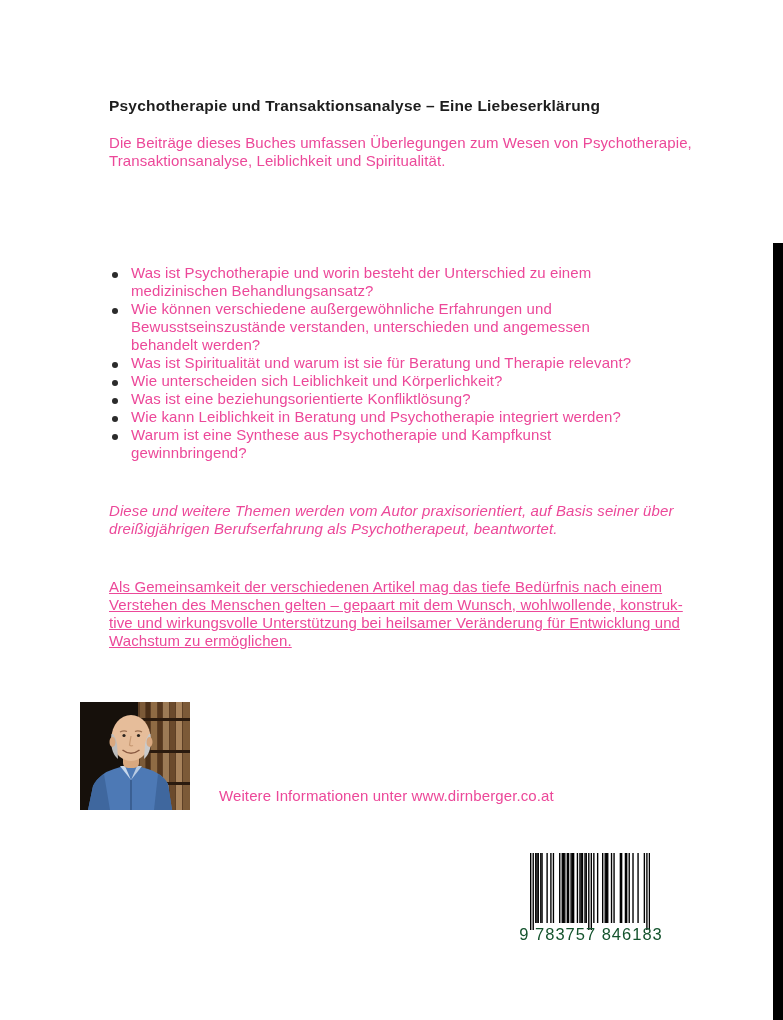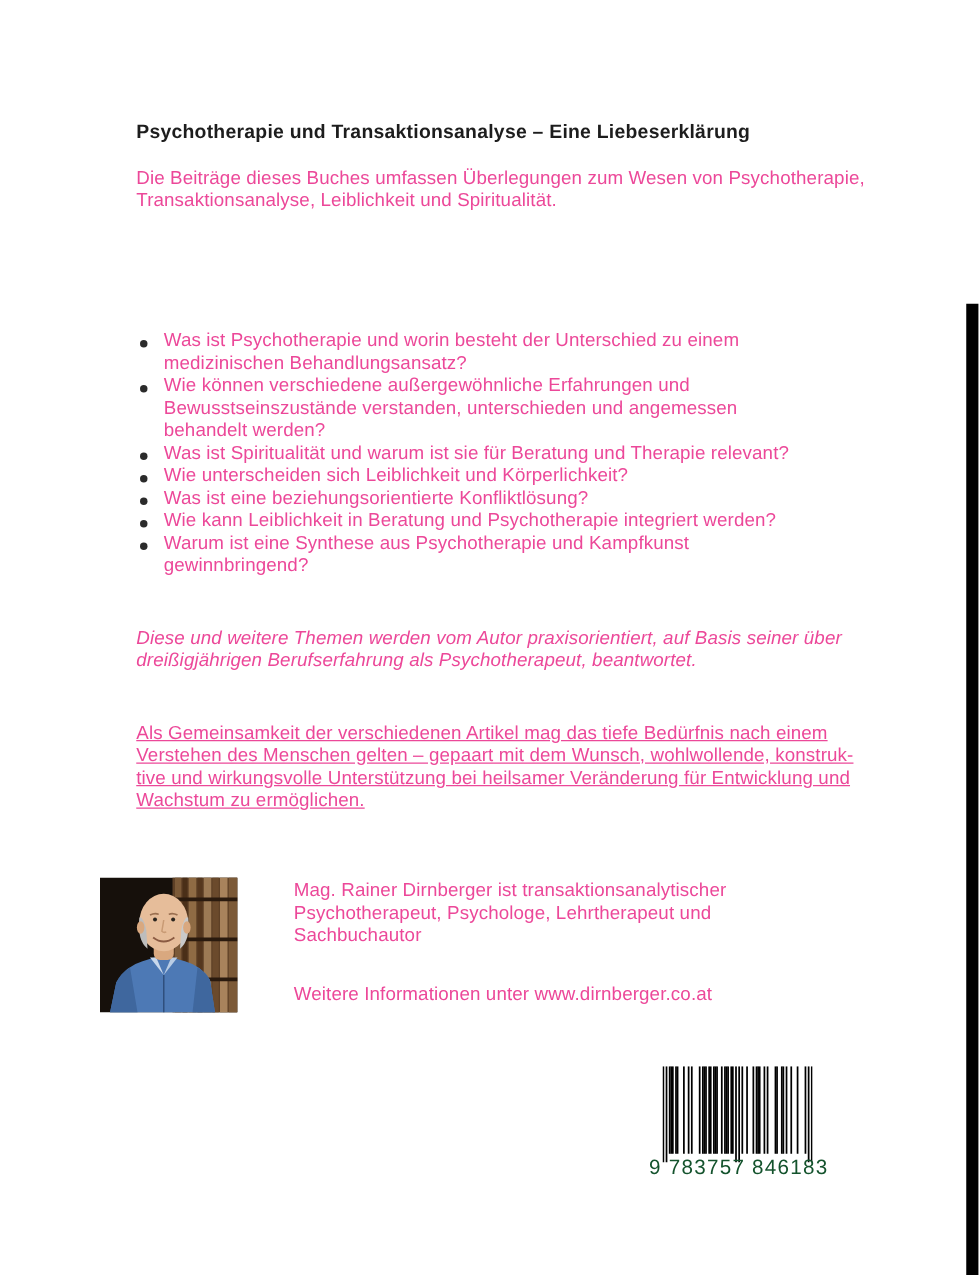--- a/index.html
+++ b/index.html
@@ -31,21 +31,21 @@
   .dot{
     flex:none;width:6px;height:6px;border-radius:50%;
     background:#2b2b2b;margin:8px 13px 0 19px;
   }
   .p-closing1{top:502px;font-style:italic;}
   .p-closing2{top:578px;text-decoration:underline;}
   .author-photo{
     position:absolute;left:80px;top:702px;width:110px;height:108px;
   }
   .author-bio{left:207px;top:704px;width:480px;}
-  .author-info{left:207px;top:787px;width:480px;}
+  .author-info{left:191px;top:787px;width:480px;}
   .barcode-wrap{position:absolute;left:530px;top:853px;width:120px;height:77px;}
   .barcode-number{
     position:absolute;left:518px;top:925px;width:146px;
     font-size:16.5px;color:#14532d;letter-spacing:1px;
     text-align:center;white-space:nowrap;
   }
 </style>
 </head>
 <body>
 
@@ -108,23 +108,20 @@
     <ellipse cx="69.5" cy="40" rx="3" ry="5" fill="#d9a87f"></ellipse>
 
     <path d="M40,30 Q44,28 47,29.5" stroke="#9a6f50" stroke-width="1.3" fill="none"></path>
     <path d="M55,29.5 Q58,28 62,30" stroke="#9a6f50" stroke-width="1.3" fill="none"></path>
     <circle cx="44" cy="33.5" r="1.6" fill="#2a241e"></circle>
     <circle cx="58.5" cy="33.5" r="1.6" fill="#2a241e"></circle>
     <path d="M51,34 Q50,40 49.5,43 Q51,44.5 53,43.5" stroke="#c89a74" stroke-width="1.2" fill="none"></path>
     <path d="M42.5,48 Q51,54.5 59.5,48" stroke="#8a5a42" stroke-width="1.5" fill="none"></path>
   </svg>
 
-  <div class="blk body-text author-bio">Mag. Rainer Dirnberger ist transaktionsanalytischer
-Psychotherapeut, Psychologe, Lehrtherapeut und
-Sachbuchautor</div>
   <div class="blk body-text author-info">Weitere Informationen unter www.dirnberger.co.at</div>
 
   <div class="barcode-wrap">
     <svg id="barcode-svg" width="120" height="77" viewBox="0 0 120 77" xmlns="http://www.w3.org/2000/svg">
         <rect x="0.00" y="0" width="1.38" height="77" fill="#000000"></rect>
         <rect x="2.53" y="0" width="1.38" height="77" fill="#000000"></rect>
         <rect x="5.05" y="0" width="1.38" height="70" fill="#000000"></rect>
         <rect x="6.32" y="0" width="1.38" height="70" fill="#000000"></rect>
         <rect x="7.58" y="0" width="1.38" height="70" fill="#000000"></rect>
         <rect x="10.11" y="0" width="1.38" height="70" fill="#000000"></rect>

